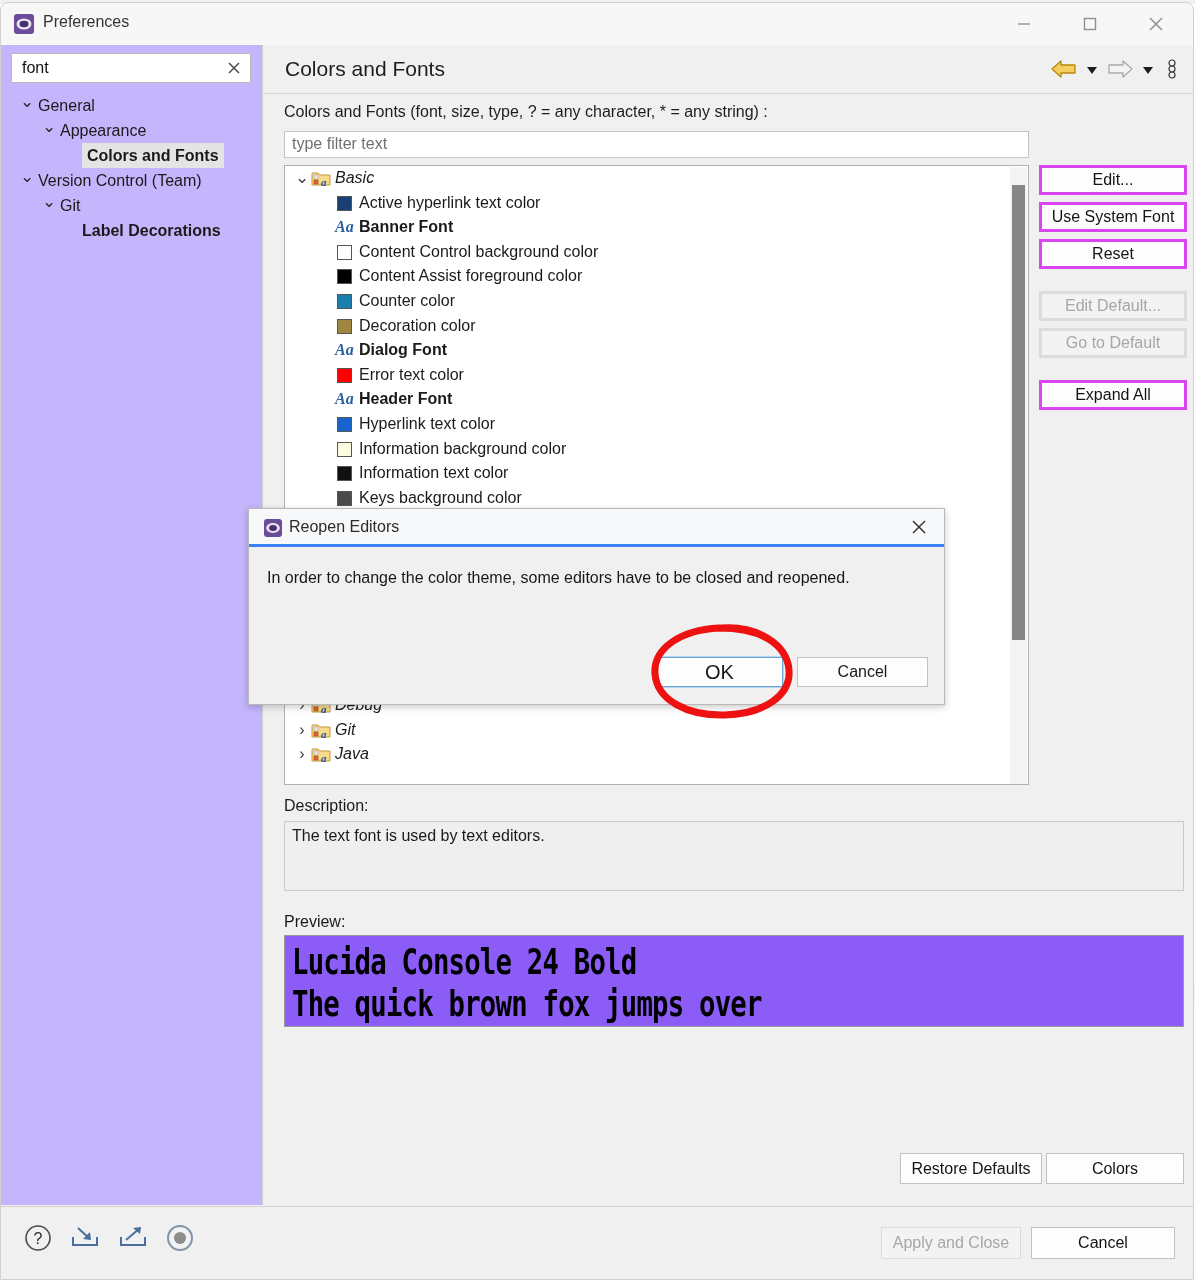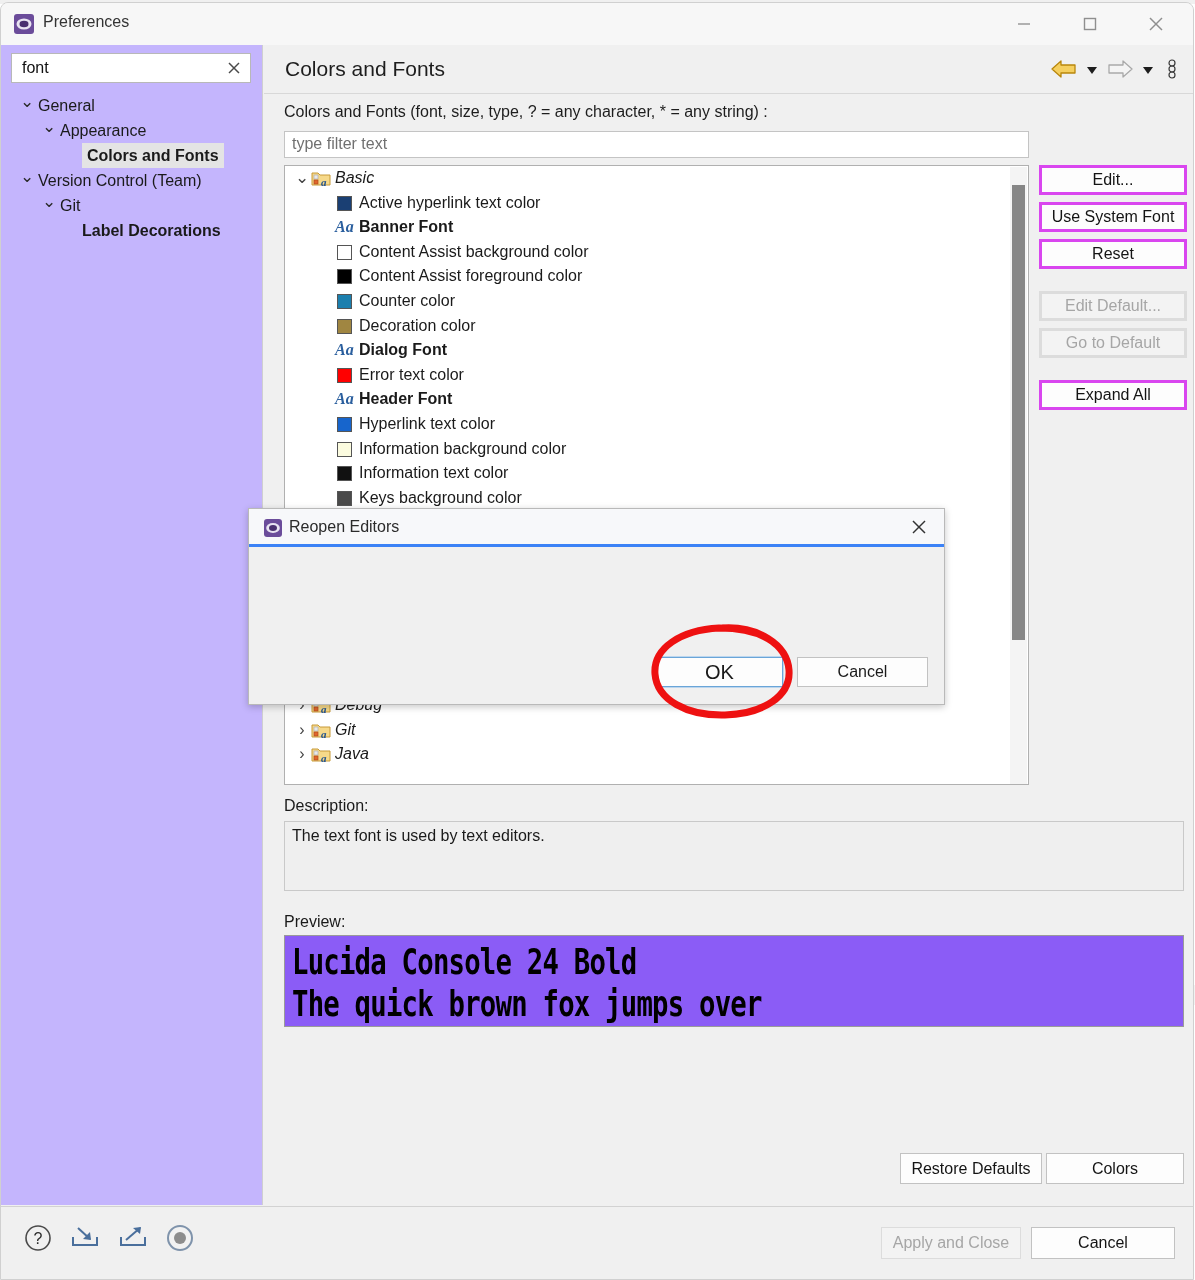--- a/index.html
+++ b/index.html
@@ -271,21 +271,21 @@
           <div class="row">
             <span class="swatch" style="background: rgb(26, 63, 115);"></span>
             <span class="rlabel">Active hyperlink text color</span>
           </div>
           <div class="row fontrow">
             <span class="fonticon">Aa</span>
             <span class="rlabel">Banner Font</span>
           </div>
           <div class="row">
             <span class="swatch" style="background: rgb(255, 255, 255);"></span>
-            <span class="rlabel">Content Assist background color</span>
+            <span class="rlabel">Content Control background color</span>
           </div>
           <div class="row">
             <span class="swatch" style="background: rgb(0, 0, 0);"></span>
             <span class="rlabel">Content Assist foreground color</span>
           </div>
           <div class="row">
             <span class="swatch" style="background: rgb(27, 127, 174);"></span>
             <span class="rlabel">Counter color</span>
           </div>
           <div class="row">
@@ -427,20 +427,21 @@
         </svg>
       </span>
       <span id="modal-title-text">Reopen Editors</span>
       <span id="modal-close">
         <svg width="26" height="24" viewBox="0 0 26 24">
           <line x1="7" y1="6" x2="19" y2="18" stroke="#333" stroke-width="1.5"></line>
           <line x1="19" y1="6" x2="7" y2="18" stroke="#333" stroke-width="1.5"></line>
         </svg>
       </span>
     </div>
+    <div id="modal-msg">In order to change the color theme, some editors have to be closed and reopened.</div>
     <div id="modal-ok">OK</div>
     <div id="modal-cancel">Cancel</div>
   </div>
 </div>
 
 <svg id="annotation" viewBox="0 0 160 100">
   <path d="M78 8 C112 6 142 24 144 50 C146 76 118 94 80 95 C42 96 12 80 10 54
            C8 28 36 10 74 8 C96 8 116 13 128 22" fill="none" stroke="#ee1111" stroke-width="7" stroke-linecap="round"></path>
 </svg>
 

